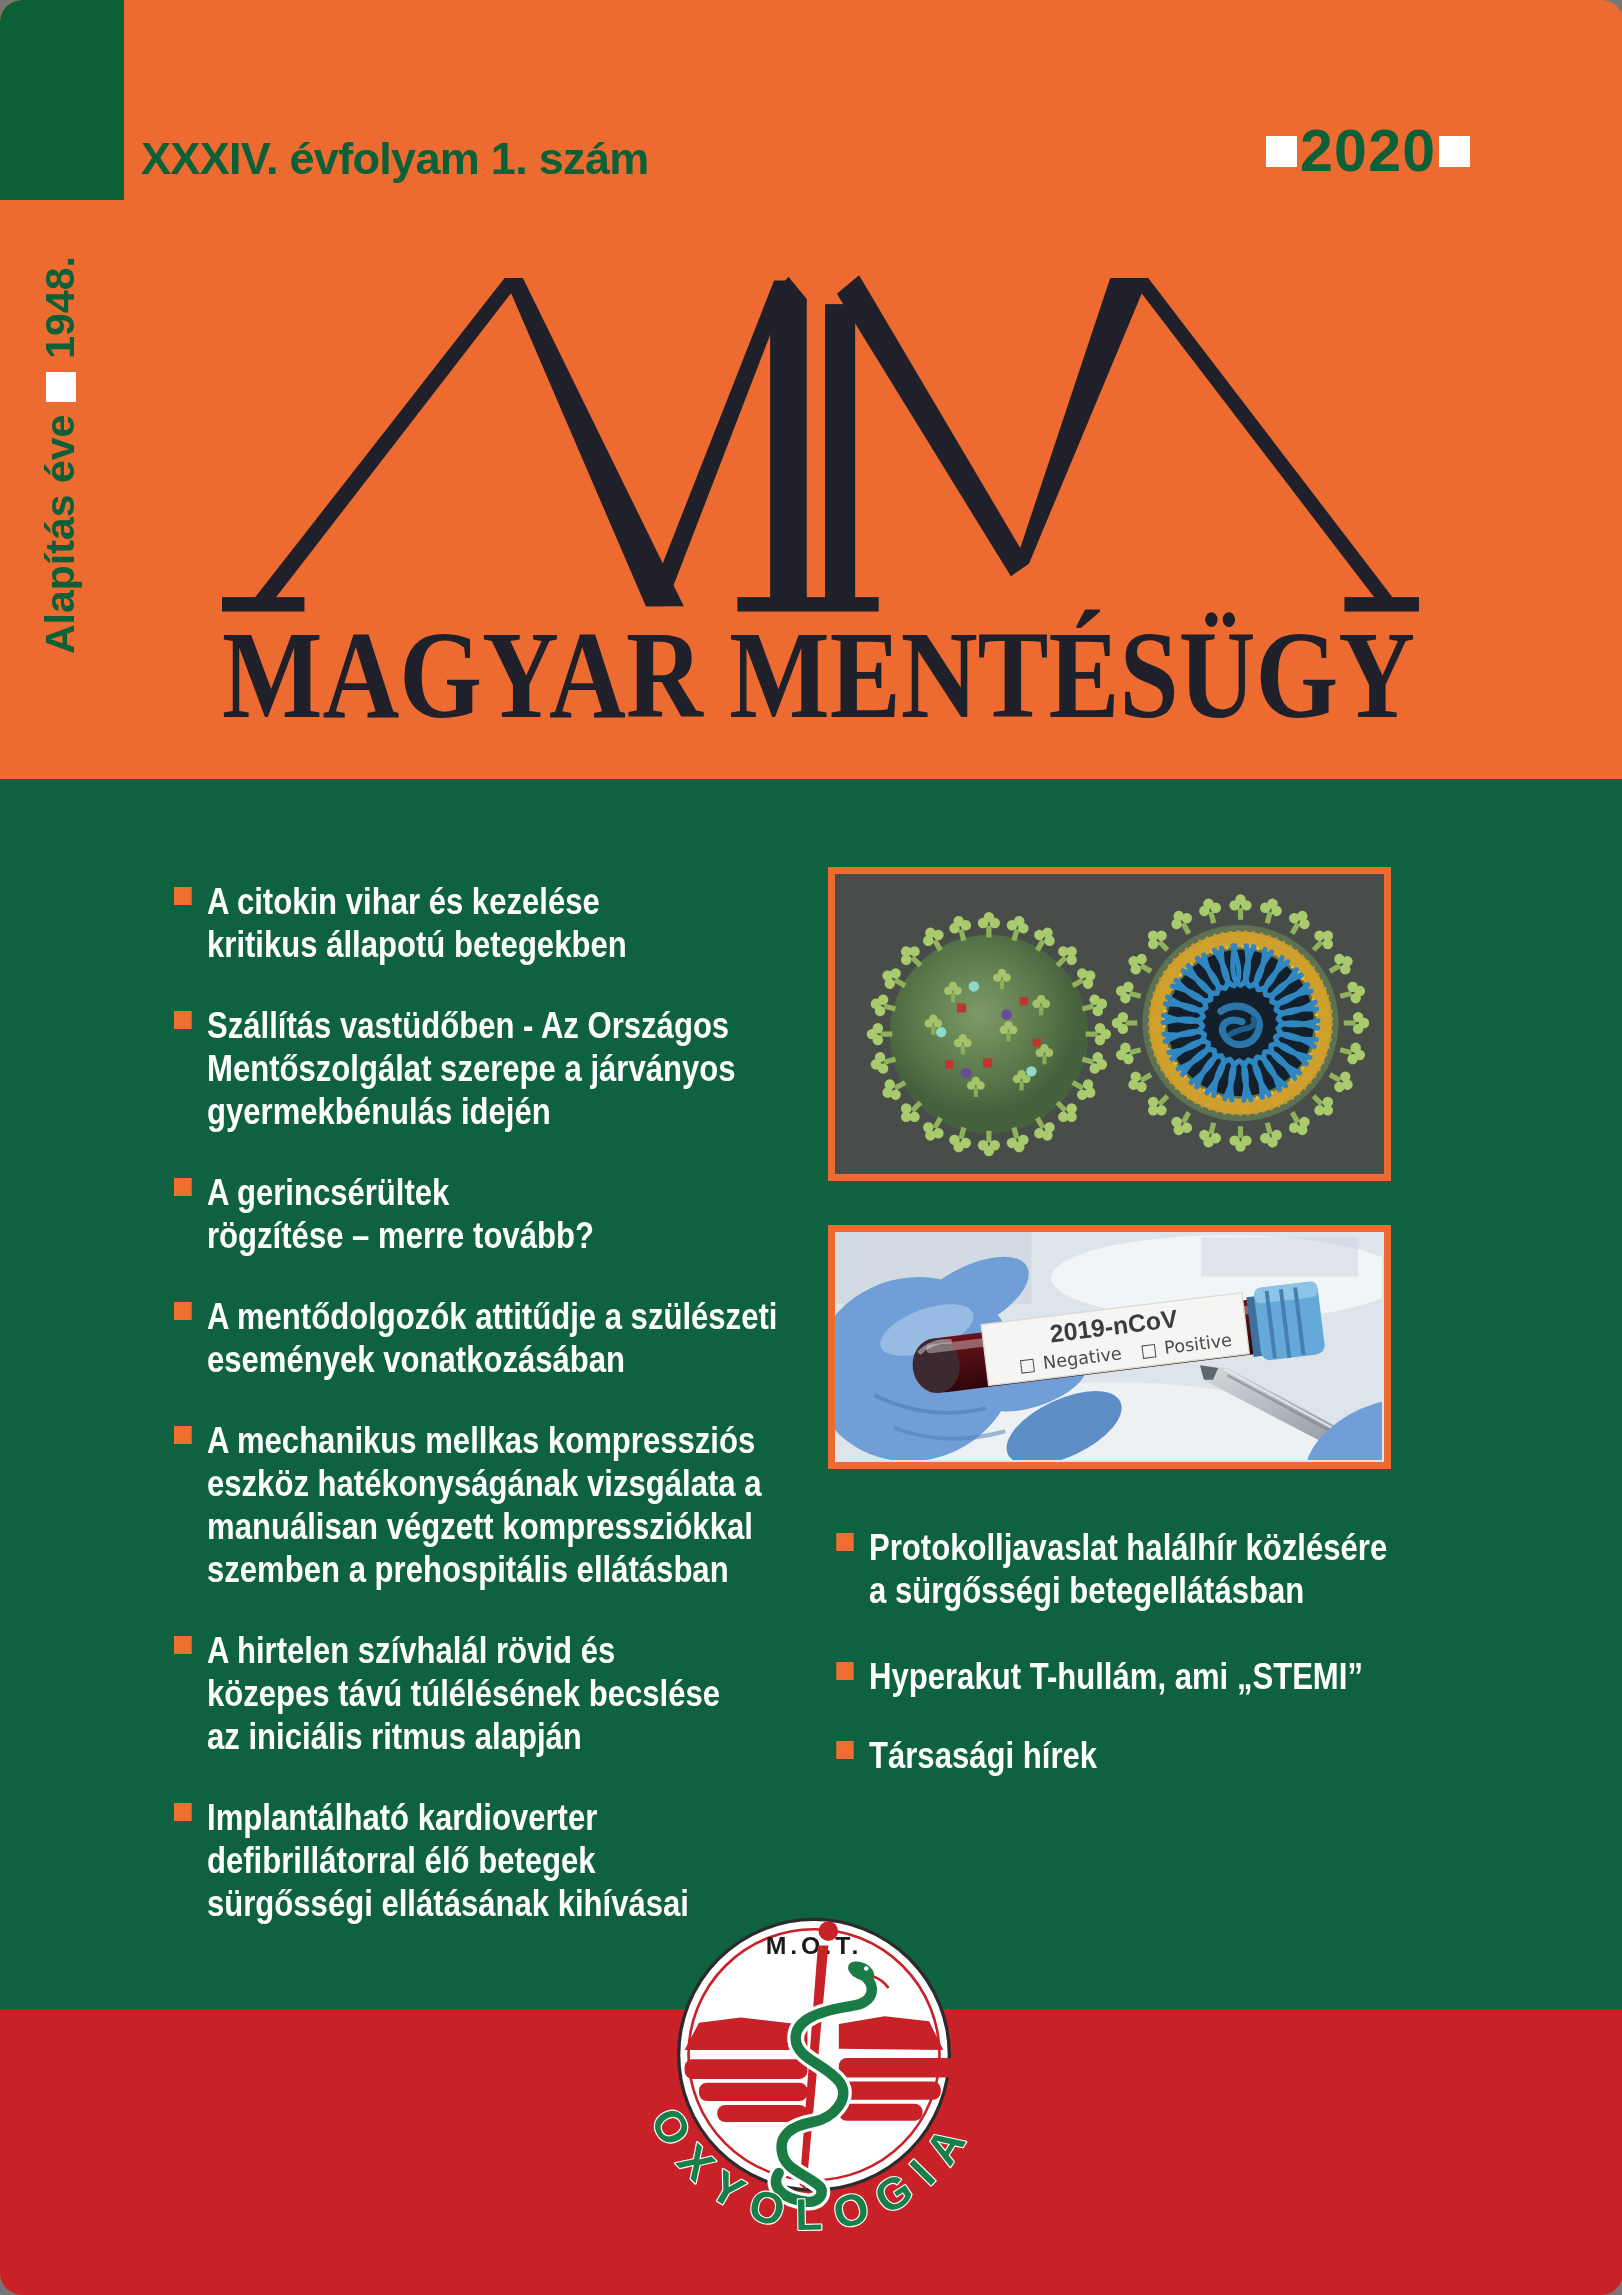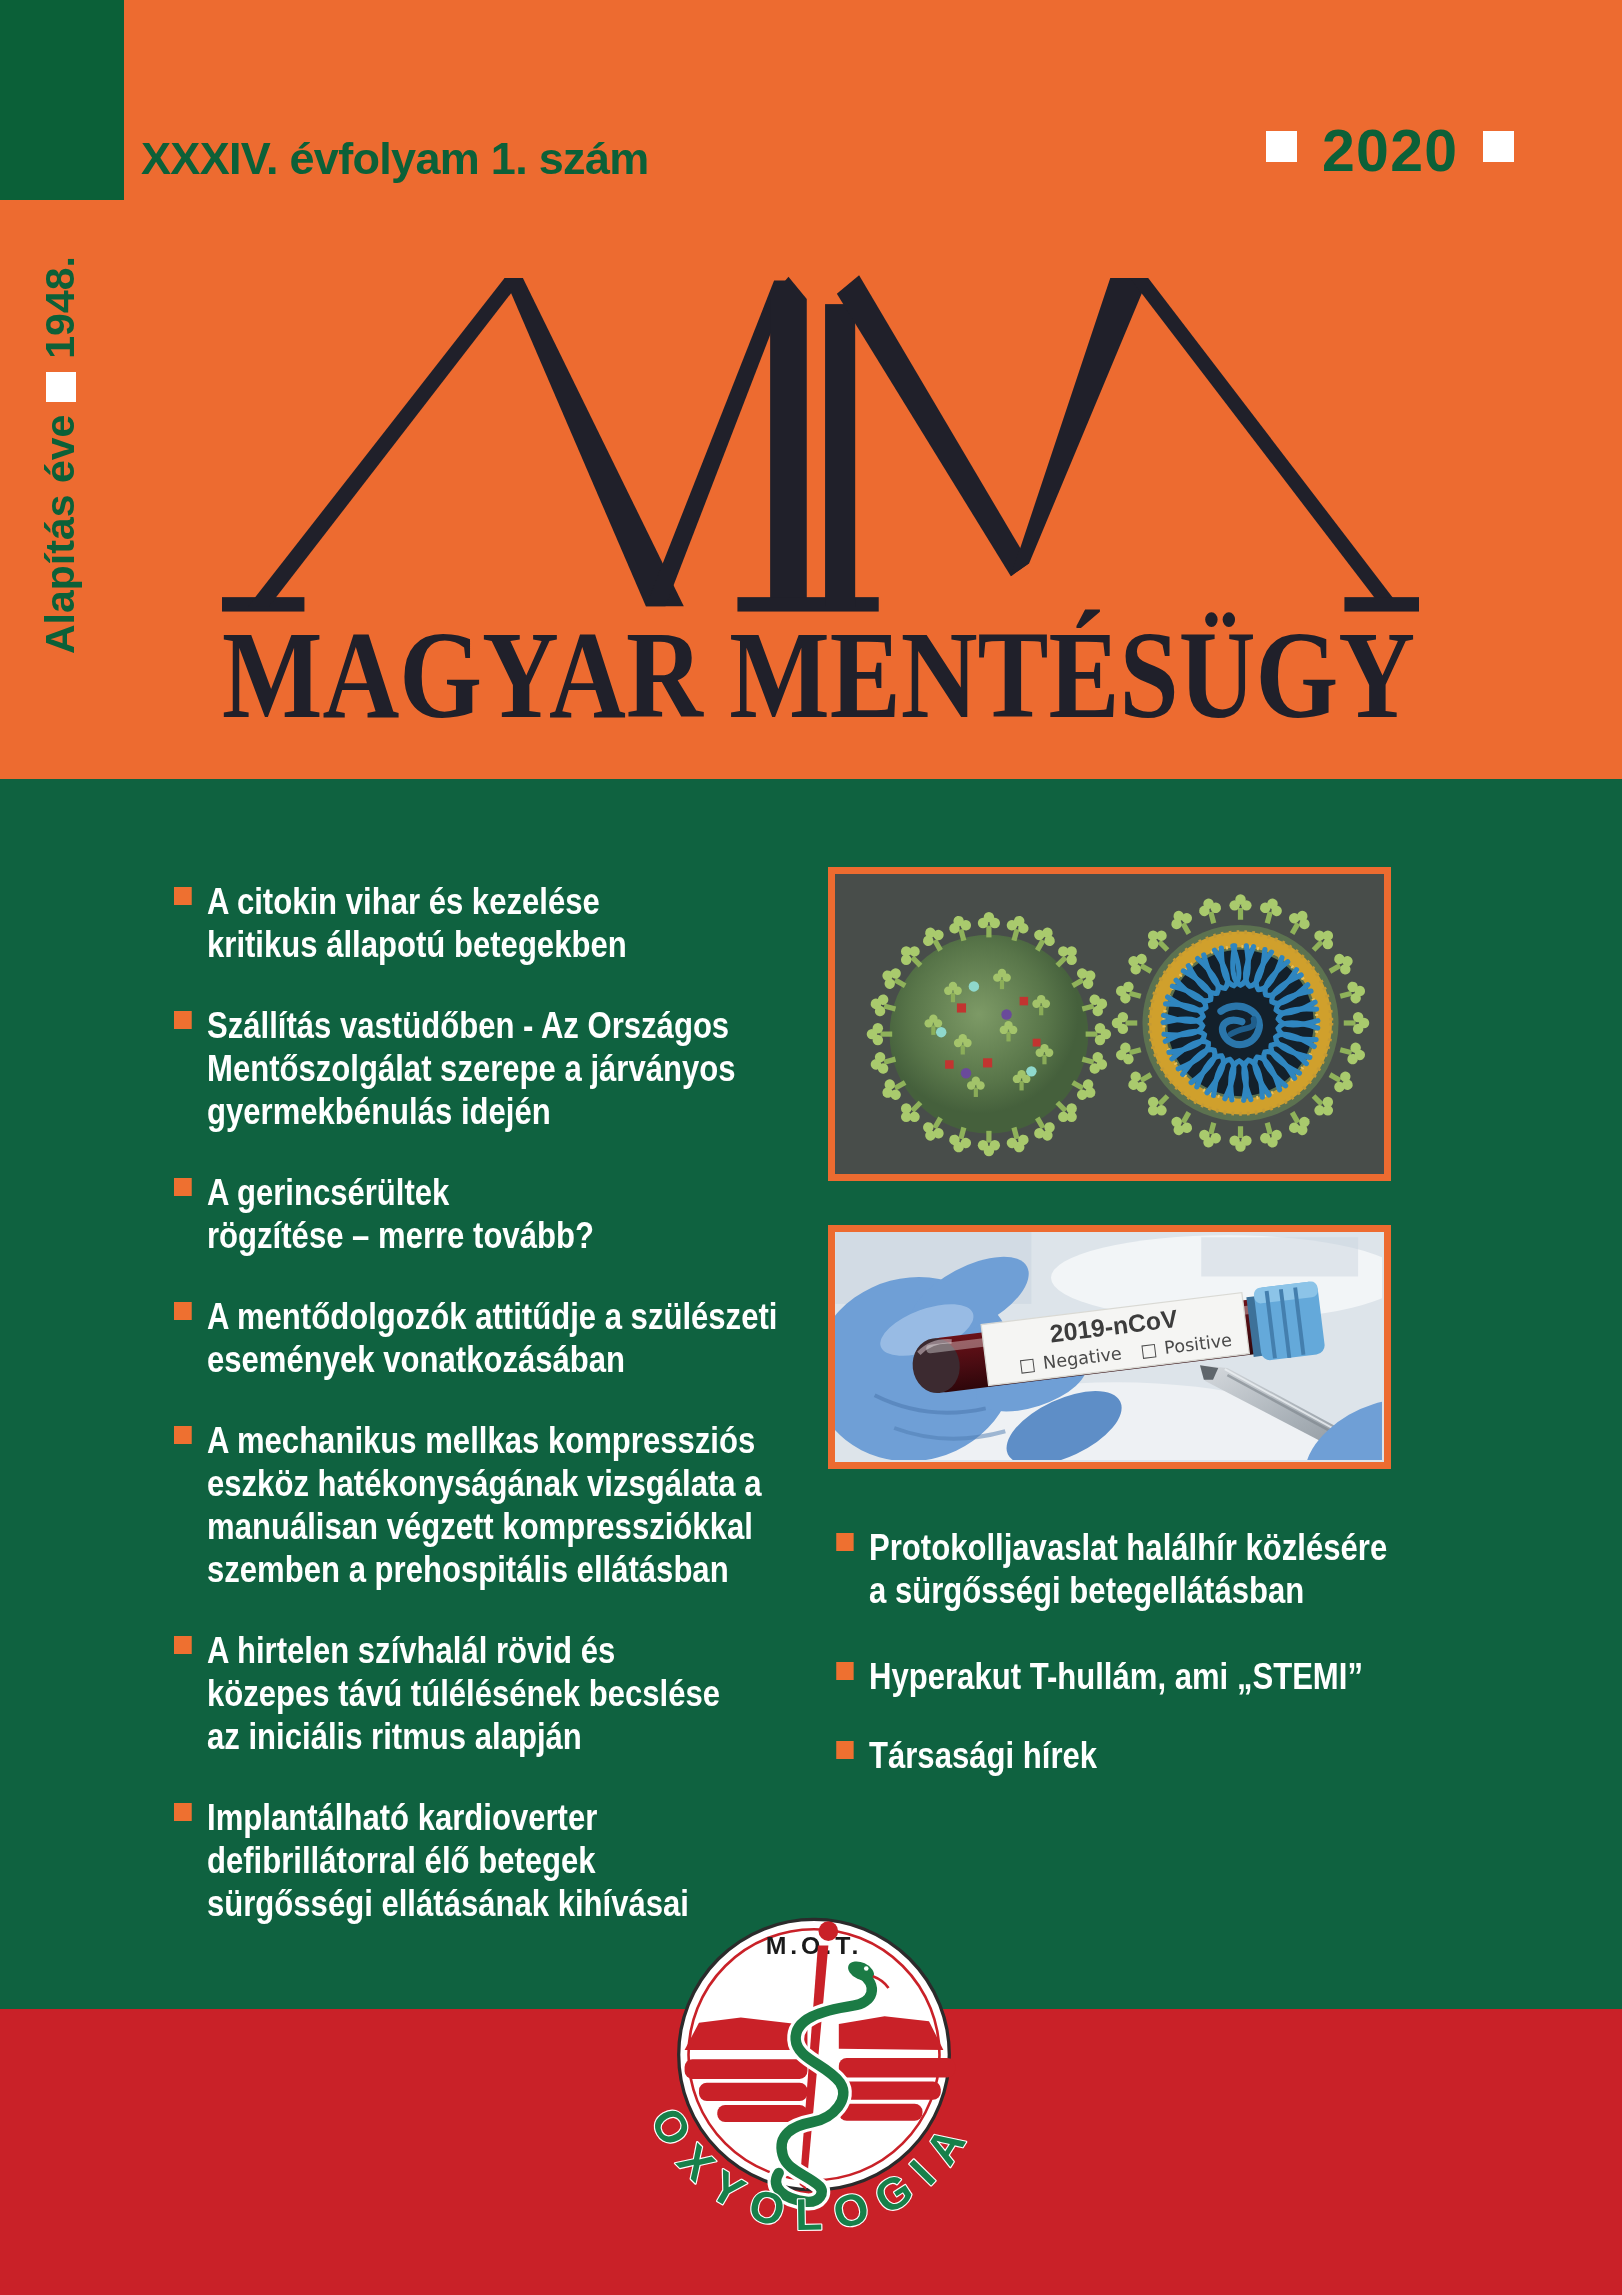--- a/index.html
+++ b/index.html
@@ -1,28 +1,28 @@
 <!DOCTYPE html>
 <html style="font-size:10.5px"><head>
 <meta charset="utf-8">
 <style>
   html,body{margin:0;padding:0;background:#777;}
   #page{position:relative;width:1623px;height:2295px;overflow:hidden;
-        font-family:"Liberation Sans",sans-serif;background:#ED6B30;}
+        font-family:"Liberation Sans",sans-serif;background:#ED6B30;border-radius:22px;}
   
   .band{position:absolute;left:0;width:1623px;}
   #band-top{top:0;height:779px;background:#ED6B30;}
   #band-main{top:779px;height:1230px;background:#0F6240;}
   #band-bottom{top:2009px;height:287px;background:#C92128;}
   
   #corner-block{position:absolute;left:0;top:0;width:124px;height:200px;background:#0B6038;}
   
   #volume{position:absolute;left:141px;top:133px;font-size:45px;font-weight:bold;
           color:#0C6038;letter-spacing:-0.7px;white-space:nowrap;}
-  #year-row{position:absolute;left:1266px;top:131px;display:flex;gap:25px;}
+  #year-row{position:absolute;left:1266px;top:131px;display:flex;align-items:center;gap:3px;}
   .wsq{width:31px;height:31px;background:#fff;}
   #year{font-size:59px;font-weight:bold;color:#0C6038;line-height:41px;letter-spacing:1.3px;}
   
   #founded{position:absolute;left:37px;top:233px;width:48px;height:421px;}
   #founded-inner{display:flex;align-items:center;gap:13px;white-space:nowrap;width:421px;
       transform:rotate(-90deg) translateX(-100%);transform-origin:top left;
       font-size:41px;font-weight:bold;color:#0C6038;}
   .fsq{width:30px;height:30px;background:#fff;flex:0 0 auto;}
   
   #brand{position:absolute;left:222px;top:275px;}

